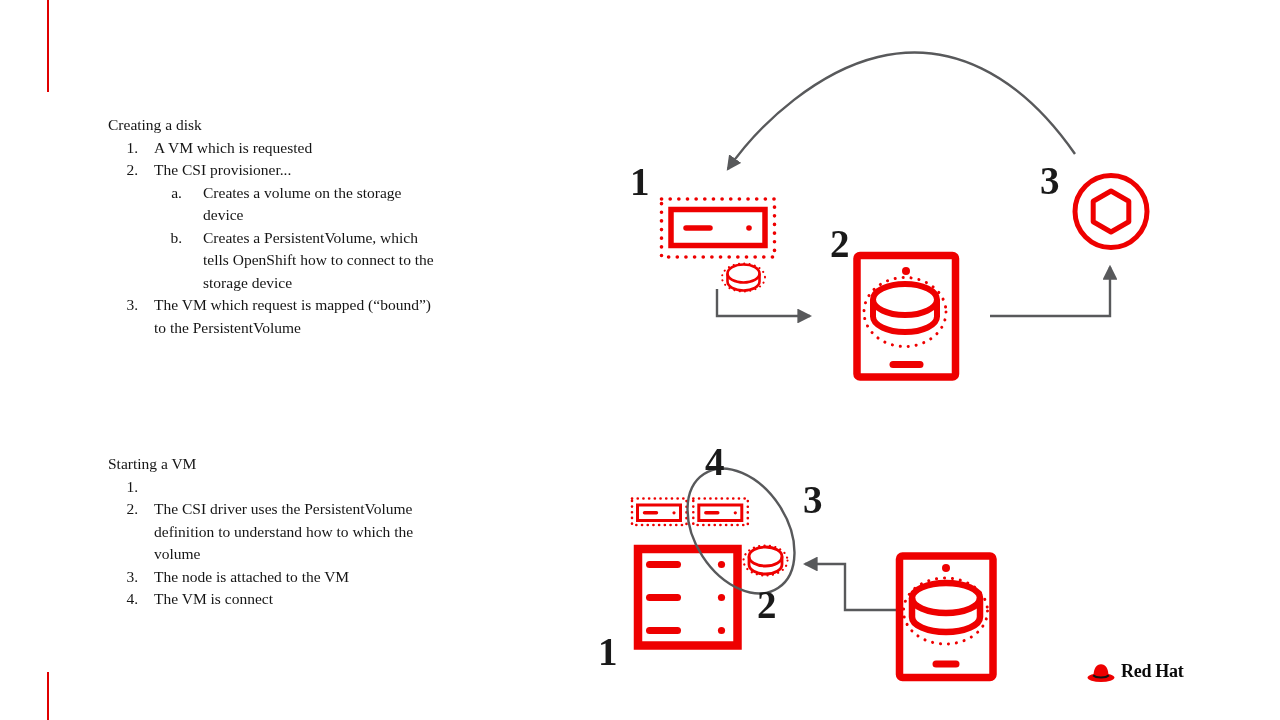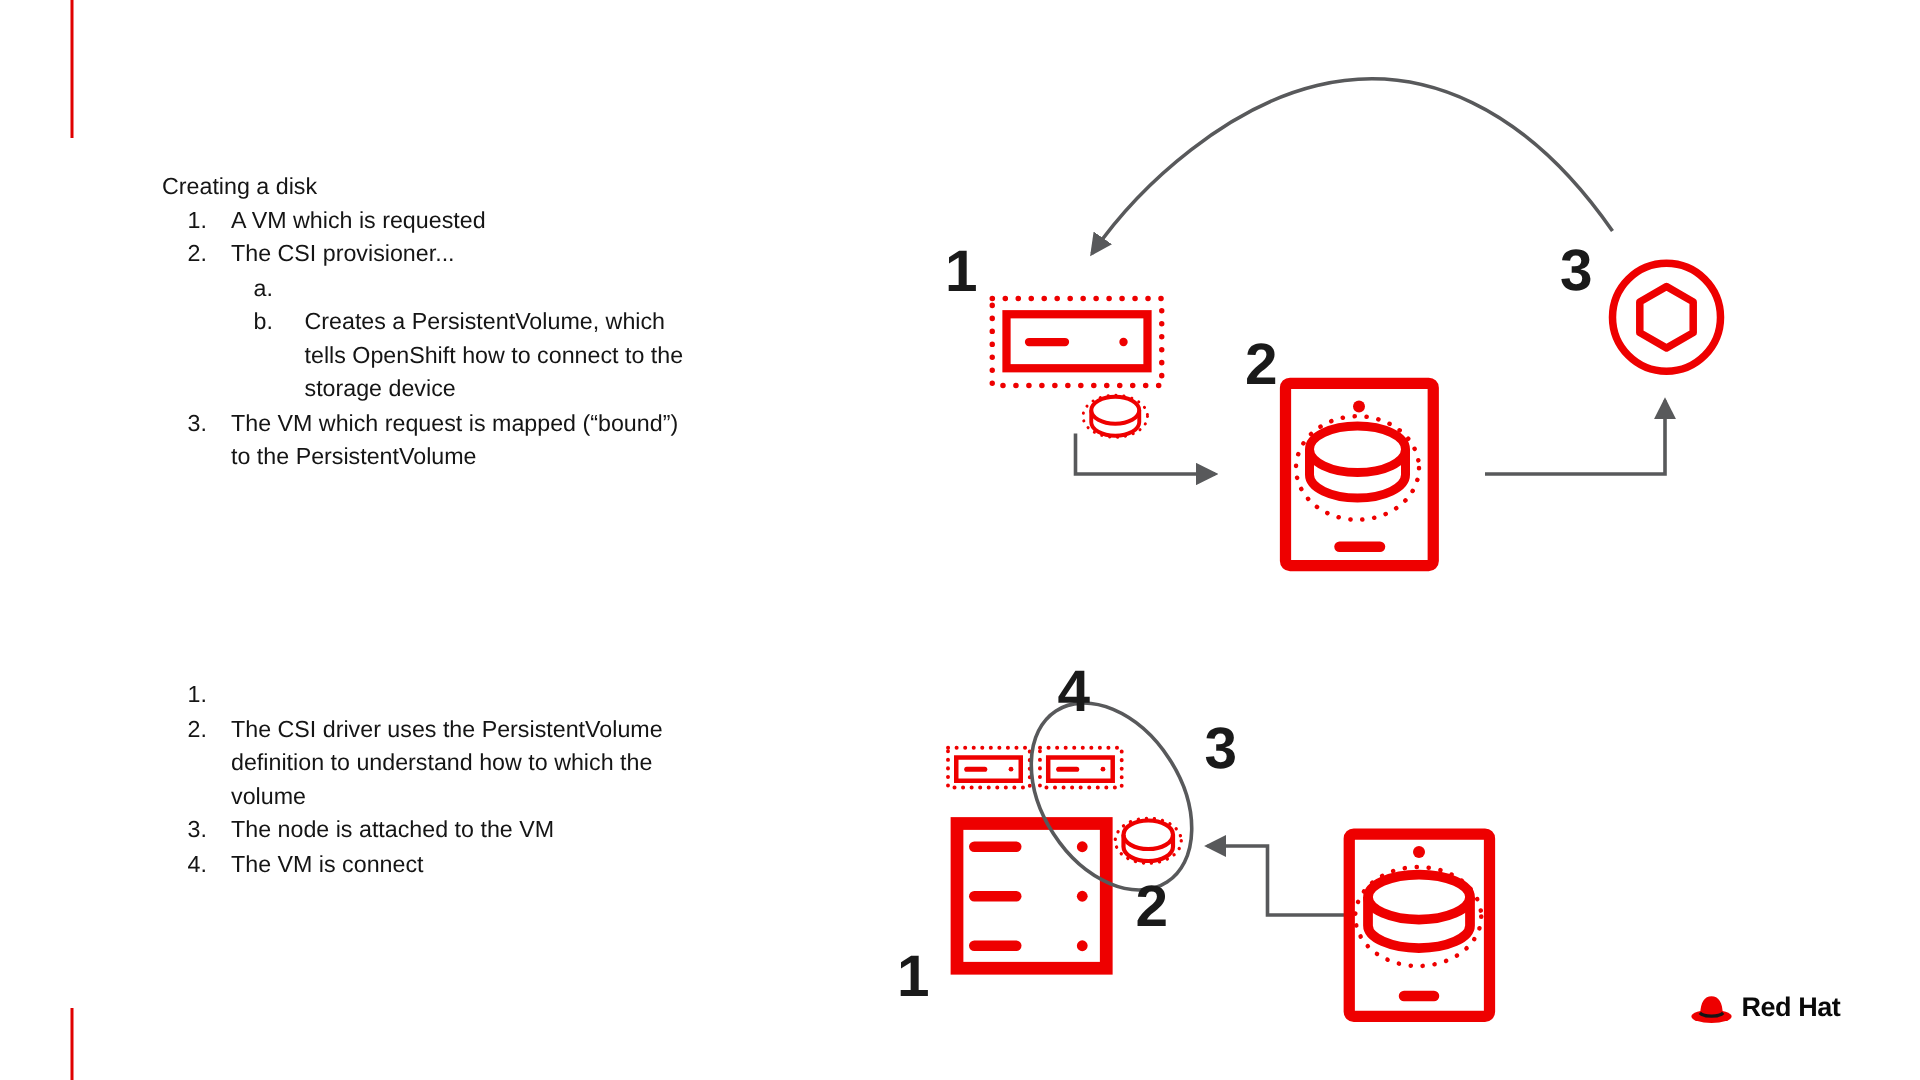--- a/index.html
+++ b/index.html
@@ -1,19 +1,19 @@
 <!DOCTYPE html>
 <html><head>
 <meta charset="utf-8">
 <style>
   html,body { margin:0; padding:0; background:#ffffff; }
   .slide {
     position:relative; width:1280px; height:720px; overflow:hidden;
     background:#ffffff; color:#151515;
-    font-family:Liberation Sans, sans-serif;
+    font-family:Liberation Serif, serif;
   }
   .accent { position:absolute; left:47px; width:2px; background:#e00000; }
   .accent.top { top:0; height:92px; }
   .accent.bot { top:672px; height:48px; }
 
   .textblock { position:absolute; left:108px; font-size:15.5px; line-height:22.5px; }
   .tb1 { top:114px; width:440px; }
   .tb2 { top:453px; width:440px; }
   .tb-title { white-space:pre-line; }
   .li { display:flex; align-items:flex-start; }
@@ -29,21 +29,21 @@
   .st1 { left:630px; top:162px; }
   .st2 { left:830px; top:224px; }
   .st3 { left:1040px; top:161px; }
   .sb4 { left:705px; top:442px; }
   .sb3 { left:803px; top:480px; }
   .sb2 { left:757px; top:585px; }
   .sb1 { left:598px; top:632px; }
 
   .diagram-svg { position:absolute; left:0; top:0; }
 
-  .logo { position:absolute; left:1126px; top:657px; display:flex; align-items:center; }
+  .logo { position:absolute; left:1086px; top:657px; display:flex; align-items:center; }
   .logo-text { font-weight:700; font-size:18px; color:#0a0a0a; margin-left:5px; letter-spacing:-0.3px; }
 </style>
 </head>
 <body>
 
 <div class="slide">
 
   <div class="accent top"></div>
   <div class="accent bot"></div>
 
@@ -52,35 +52,38 @@
     <div class="li lvl1">
       <span class="num">1.</span>
       <span class="txt">A VM which is requested</span>
     </div>
     <div class="li lvl1">
       <span class="num">2.</span>
       <span class="txt">The CSI provisioner...</span>
     </div>
     <div class="li lvl2">
       <span class="num">a.</span>
+      <span class="txt">Creates a volume on the storage
+device</span>
     </div>
     <div class="li lvl2">
       <span class="num">b.</span>
       <span class="txt">Creates a PersistentVolume, which
 tells OpenShift how to connect to the
 storage device</span>
     </div>
     <div class="li lvl1">
       <span class="num">3.</span>
       <span class="txt">The VM which request is mapped (“bound”)
 to the PersistentVolume</span>
     </div>
   </section>
 
   <section class="textblock tb2">
+    <div class="tb-title">Starting a VM</div>
     <div class="li lvl1">
       <span class="num">1.</span>
     </div>
     <div class="li lvl1">
       <span class="num">2.</span>
       <span class="txt">The CSI driver uses the PersistentVolume
 definition to understand how to which the
 volume</span>
     </div>
     <div class="li lvl1">

